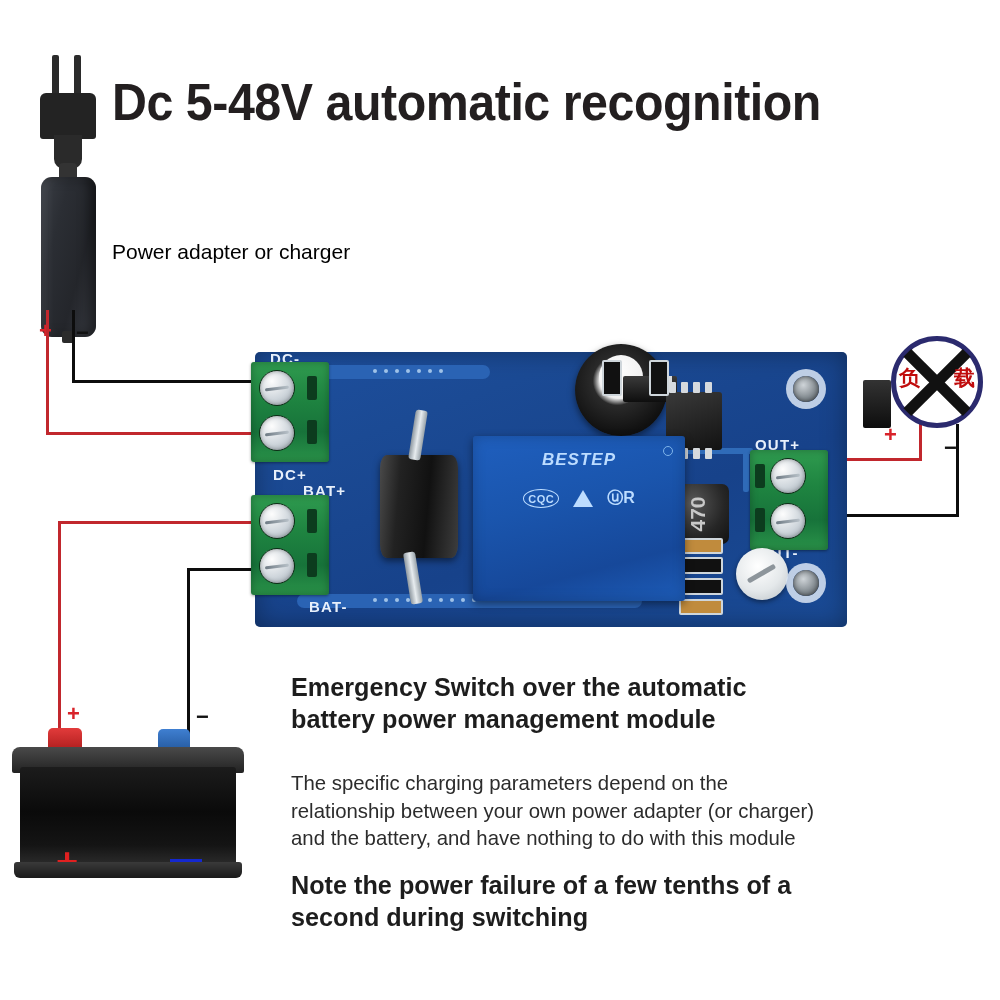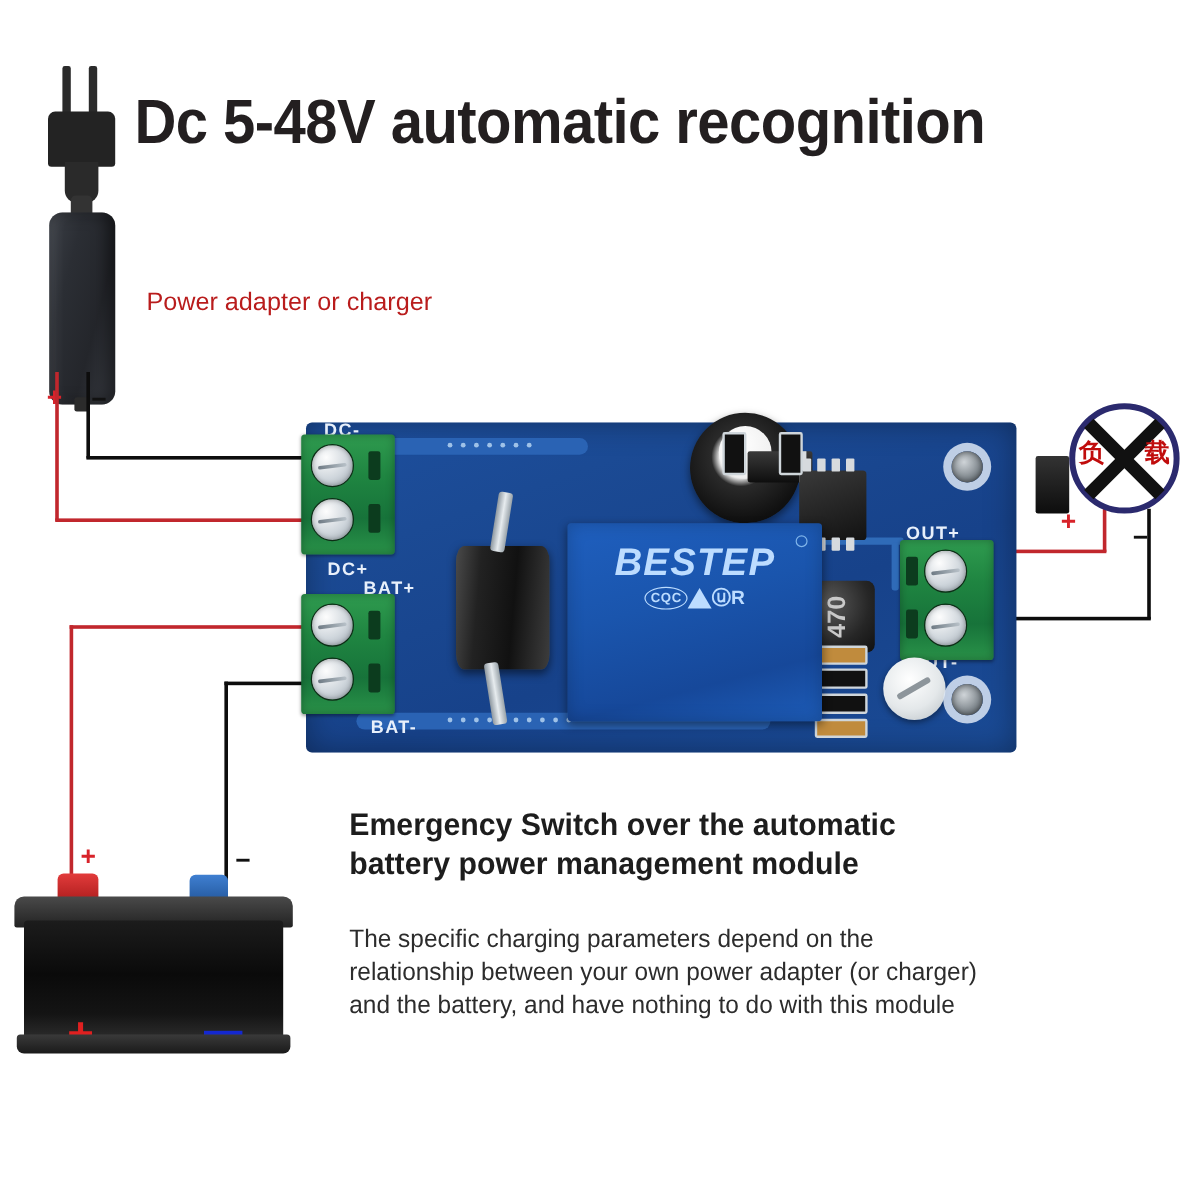--- a/index.html
+++ b/index.html
@@ -42,21 +42,21 @@
     background:linear-gradient(105deg,#3b3f46 0%,#2b2e34 30%,#24262b 65%,#3a3d44 100%);
     border-radius:11px;
     box-shadow: inset -6px 0 12px rgba(0,0,0,.5), inset 6px 0 10px rgba(255,255,255,.07);
   }
   .adapter-out {
     position:absolute; top:276px; left:40px; width:13px; height:12px;
     background:#2b2b2b; border-radius:2px;
   }
   .adapter-label {
     position:absolute; left:112px; top:240px;
-    font-size: 21px; color:#b91c1c; white-space:nowrap;margin-left:10px;
+    font-size: 21px; color:#000000; white-space:nowrap;
   }
 
   
   .sgn { position:absolute; font-size:22px; font-weight:bold; line-height:1; }
   .sgn.plus { color:#d8232a; }
   .sgn.minus { color:#111; }
 
   
   .wire { position:absolute; }
   .wire.red { background:#c1272d; }
@@ -162,26 +162,26 @@
 
   
   .relay {
     position:absolute; left:218px; top:84px; width:212px; height:165px;
     background:linear-gradient(165deg,#1f5fbe 0%,#1a55ad 40%,#16489a 75%,#1d5cb8 100%);
     border-radius:3px;
     box-shadow: 0 3px 8px rgba(0,0,0,.45), inset 0 0 14px rgba(0,0,0,.2);
   }
   .relay-brand {
     position:absolute; top:14px; left:0; width:100%; text-align:center;
-    color:#bcdcff; font-size:32px; font-weight:bold; font-style:italic;
+    color:#bcdcff; font-size:17px; font-weight:bold; font-style:italic;
     letter-spacing:1px;
   }
   .relay-logos {
     position:absolute; top:52px; left:0; width:100%;
-    display:flex; align-items:center; justify-content:center; 
+    display:flex; align-items:center; justify-content:center; gap:14px;
     color:#bcdcff;
   }
   .cqc {
     border:1.6px solid #bcdcff; border-radius:50%/50%;
     width:36px; height:19px; font-size:11px; font-weight:bold;
     display:flex; align-items:center; justify-content:center; letter-spacing:.5px;
   }
   .tri { width:0; height:0; border-left:10px solid transparent; border-right:10px solid transparent; border-bottom:17px solid #bcdcff; }
   .ulmark { font-size:16px; font-weight:bold; }
   .relay-spec {
@@ -449,14 +449,18 @@
     <div class="copy-p">The specific charging parameters depend on the</div>
     <div class="copy-p">relationship between your own power adapter (or charger)</div>
     <div class="copy-p">and the battery, and have nothing to do with this module</div>
   </div>
 
   <div class="copy" style="top:672px;">
     <div class="copy-h">Emergency Switch over the automatic</div>
     <div class="copy-h">battery power management module</div>
   </div>
 
+  <div class="copy" style="top:870px;">
+    <div class="copy-h">Note the power failure of a few tenths of a</div>
+    <div class="copy-h">second during switching</div>
+  </div>
 
 </div>
 
 </body></html>

